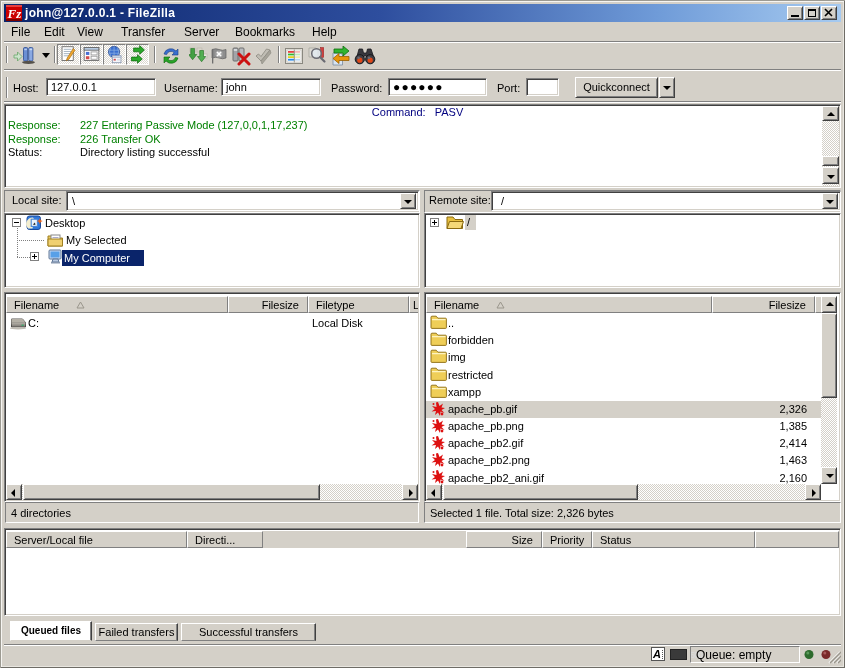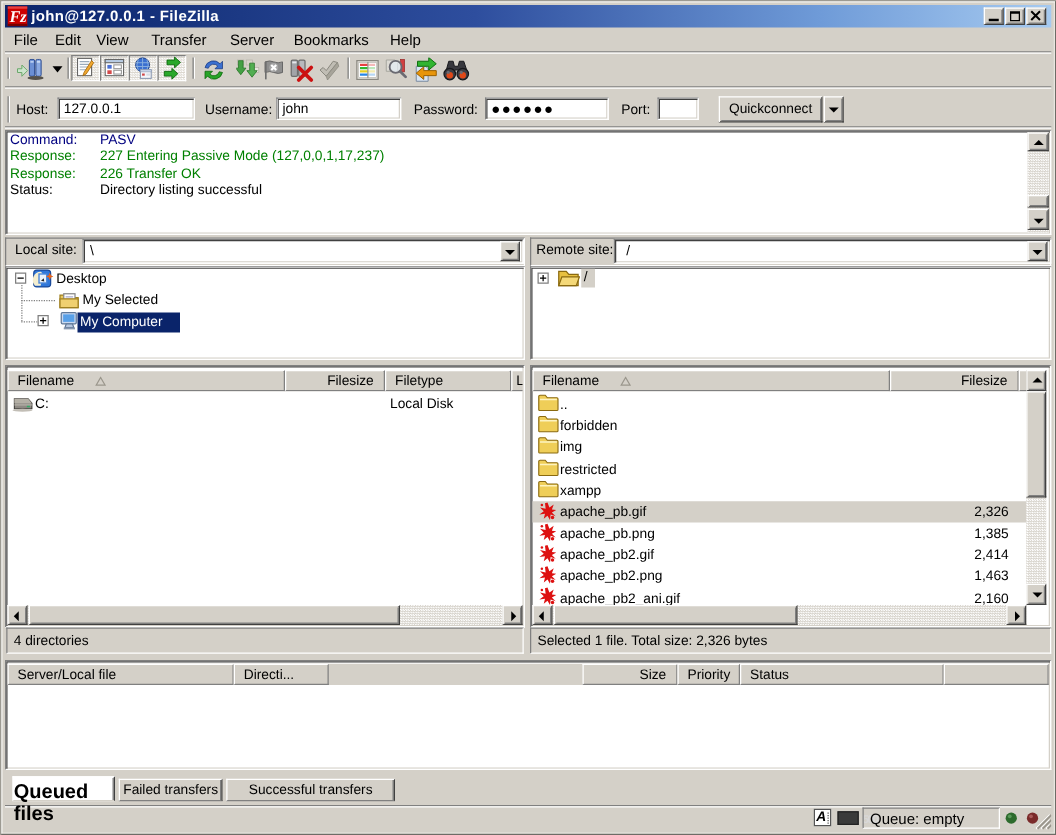--- a/index.html
+++ b/index.html
@@ -8,21 +8,21 @@
   *{box-sizing:border-box;}
   #win{position:absolute;left:0;top:0;width:845px;height:668px;
        background:#D4D0C8;
        box-shadow: inset 1px 1px 0 #9c9a92, inset -1px -1px 0 #6e6c66, inset 2px 2px 0 #f6f5f2, inset -2px -2px 0 #e8e6e0;}
   .abs{position:absolute;}
   .sunken{border:1px solid;border-color:#808080 #fff #fff #808080;
           box-shadow: inset 1px 1px 0 #404040, inset -1px -1px 0 #d4d0c8;}
   .raised{border:1px solid;border-color:#fff #404040 #404040 #fff;
           box-shadow: inset 1px 1px 0 #d4d0c8, inset -1px -1px 0 #808080;background:#D4D0C8;}
   .white{background:#fff;}
-  .navy{color:#000080;}
+  .navy{color:#000080;text-align:center;}
   .green{color:#008000;}
 
   
   #titlebar{left:4px;top:4px;width:837px;height:18px;
      background:linear-gradient(to right,#0a246a 0%,#2e4e9e 45%,#6f9bd8 78%,#a6caf0 100%);}
   #titletext{position:absolute;left:21px;top:2px;color:#fff;font-weight:bold;font-size:12px;letter-spacing:0.3px;}
   .tbtn{position:absolute;top:2px;width:16px;height:14px;background:#D4D0C8;
         border:1px solid;border-color:#fff #404040 #404040 #fff;
         box-shadow: inset 1px 1px 0 #d4d0c8, inset -1px -1px 0 #808080;}
 
@@ -425,21 +425,21 @@
   <div class="hdrcell" style="left:181px;width:76px">Directi...</div>
   <div class="hdrcell" style="left:460px;width:76px;text-align:right">Size</div>
   <div class="hdrcell" style="left:536px;width:50px">Priority</div>
   <div class="hdrcell" style="left:586px;width:163px">Status</div>
   <div class="hdrcell" style="left:749px;width:84px"></div>
 </div>
 
 <div id="tabs">
   <div class="abs" style="left:10px;top:621px;width:82px;height:20px;background:#fff;
        border:1px solid;border-color:#fff #404040 #d4d0c8 #fff;box-shadow:inset -1px 0 0 #808080;
-       font-weight:bold;text-align:left;padding-top:3px;font-size:16px;z-index:2">Queued files</div>
+       font-weight:bold;text-align:center;padding-top:3px;font-size:10px;z-index:2">Queued files</div>
   <div class="abs" style="left:95px;top:623px;width:83px;height:18px;background:#d4d0c8;
        border:1px solid;border-color:#fff #404040 #808080 #fff;box-shadow:inset -1px 0 0 #808080;
        text-align:center;padding-top:2px;font-size:11px">Failed transfers</div>
   <div class="abs" style="left:181px;top:623px;width:135px;height:18px;background:#d4d0c8;
        border:1px solid;border-color:#fff #404040 #808080 #fff;box-shadow:inset -1px 0 0 #808080;
        text-align:center;padding-top:2px;font-size:11px">Successful transfers</div>
 </div>
 
 <div id="statusbar">
   <div class="abs" style="left:4px;top:644px;width:837px;height:1px;background:#808080"></div>

